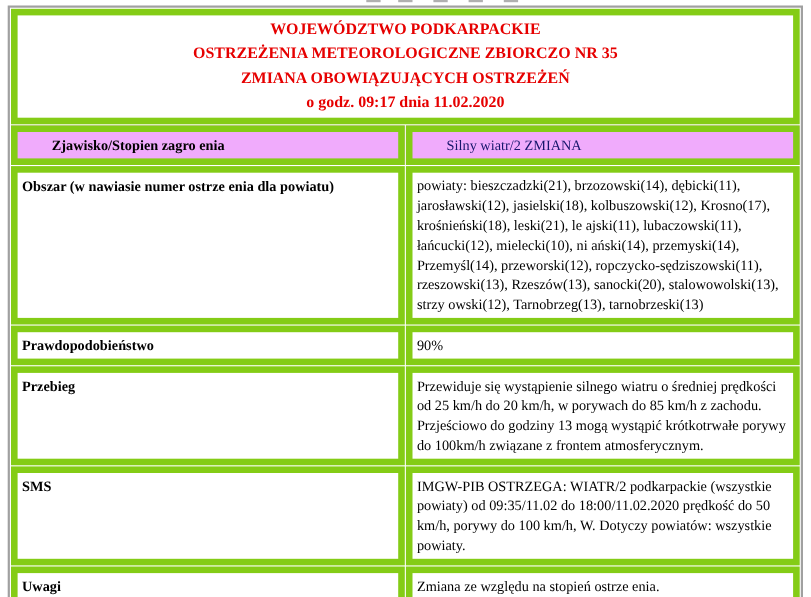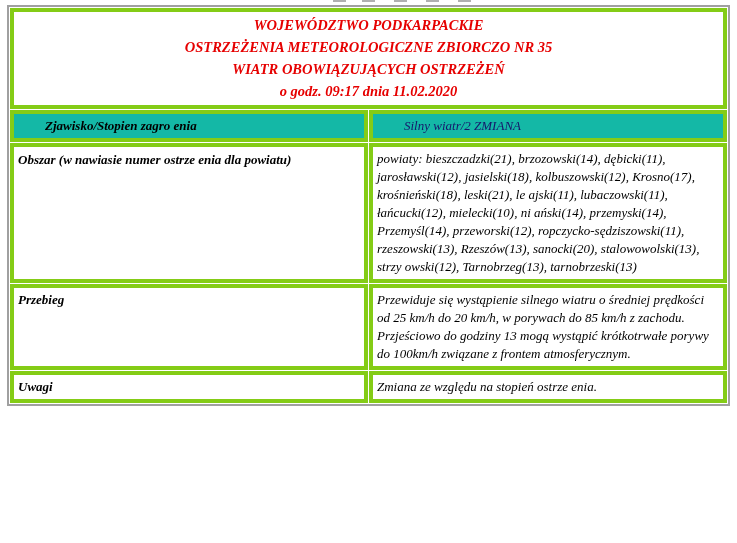--- a/index.html
+++ b/index.html
@@ -21,40 +21,39 @@
   table.warning {
     border-collapse: separate;
     border-spacing: 1px;
     border: 2px solid #a0a0a0;
     background: #ffffff;
     width: 723px;
     margin: 5px 7px 0 7px;
     table-layout: fixed;
   }
   td {
-    border: 4px solid #84cc16;
+    border: 6px solid #84cc16;
     vertical-align: top;
     font-size: 13px;
     line-height: 18px;
     color: #000000;
     padding: 3px 4px;
     overflow: hidden;
-    font-style: italic;
   }
   td.label-cell { width: 192px; font-weight: bold; }
   td.value-cell { }
   tr.header-row td {
     text-align: center;
     font-weight: bold;
     font-size: 14.5px;
     line-height: 22px;
     color: #e60000;
     padding: 2px 4px 3px 4px;
   }
-  tr.row-orange td { background: #14b8a6; padding-left: 31px; }
+  tr.row-orange td { background: #f0abfc; padding-left: 31px; }
   tr.row-orange td.value-cell { color: #16166b; }
   tr.row-single td { height: 26px; }
   tr.row-obszar td.label-cell { line-height: 19px; }
 </style>
 </head>
 <body>
 
 <div class="top-artifacts">
   <span style="left:333px"></span>
   <span style="left:362px"></span>
@@ -62,42 +61,50 @@
   <span style="left:426px"></span>
   <span style="left:458px"></span>
 </div>
 
 <table class="warning">
   <tbody>
       <tr class="header-row">
     <td colspan="2">
       <div>WOJEWÓDZTWO PODKARPACKIE</div>
       <div>OSTRZEŻENIA METEOROLOGICZNE ZBIORCZO NR 35</div>
-      <div>WIATR OBOWIĄZUJĄCYCH OSTRZEŻEŃ</div>
+      <div>ZMIANA OBOWIĄZUJĄCYCH OSTRZEŻEŃ</div>
       <div>o godz. 09:17 dnia 11.02.2020</div>
     </td>
   </tr>
 
   <tr class="row-orange row-single">
     <td class="label-cell">Zjawisko/Stopien zagro enia</td>
     <td class="value-cell">Silny wiatr/2 ZMIANA</td>
   </tr>
 
   <tr class="row-obszar">
     <td class="label-cell">Obszar (w nawiasie numer ostrze enia dla powiatu)</td>
     <td class="value-cell">powiaty: bieszczadzki(21), brzozowski(14), dębicki(11), jarosławski(12), jasielski(18), kolbuszowski(12), Krosno(17), krośnieński(18), leski(21), le ajski(11), lubaczowski(11), łańcucki(12), mielecki(10), ni ański(14), przemyski(14), Przemyśl(14), przeworski(12), ropczycko-sędziszowski(11), rzeszowski(13), Rzeszów(13), sanocki(20), stalowowolski(13), strzy owski(12), Tarnobrzeg(13), tarnobrzeski(13)</td>
   </tr>
 
 
+  <tr class="row-single">
+    <td class="label-cell">Prawdopodobieństwo</td>
+    <td class="value-cell">90%</td>
+  </tr>
 
   <tr>
     <td class="label-cell">Przebieg</td>
     <td class="value-cell">Przewiduje się wystąpienie silnego wiatru o średniej prędkości od 25 km/h do 20 km/h, w porywach do 85 km/h z zachodu. Przjeściowo do godziny 13 mogą wystąpić krótkotrwałe porywy do 100km/h związane z frontem atmosferycznym.</td>
   </tr>
 
+  <tr>
+    <td class="label-cell">SMS</td>
+    <td class="value-cell">IMGW-PIB OSTRZEGA: WIATR/2 podkarpackie (wszystkie powiaty) od 09:35/11.02 do 18:00/11.02.2020 prędkość do 50 km/h, porywy do 100 km/h, W. Dotyczy powiatów: wszystkie powiaty.</td>
+  </tr>
 
 
   <tr class="row-single">
     <td class="label-cell">Uwagi</td>
     <td class="value-cell">Zmiana ze względu na stopień ostrze enia.</td>
   </tr>
 
 </tbody>
   </table>
 

